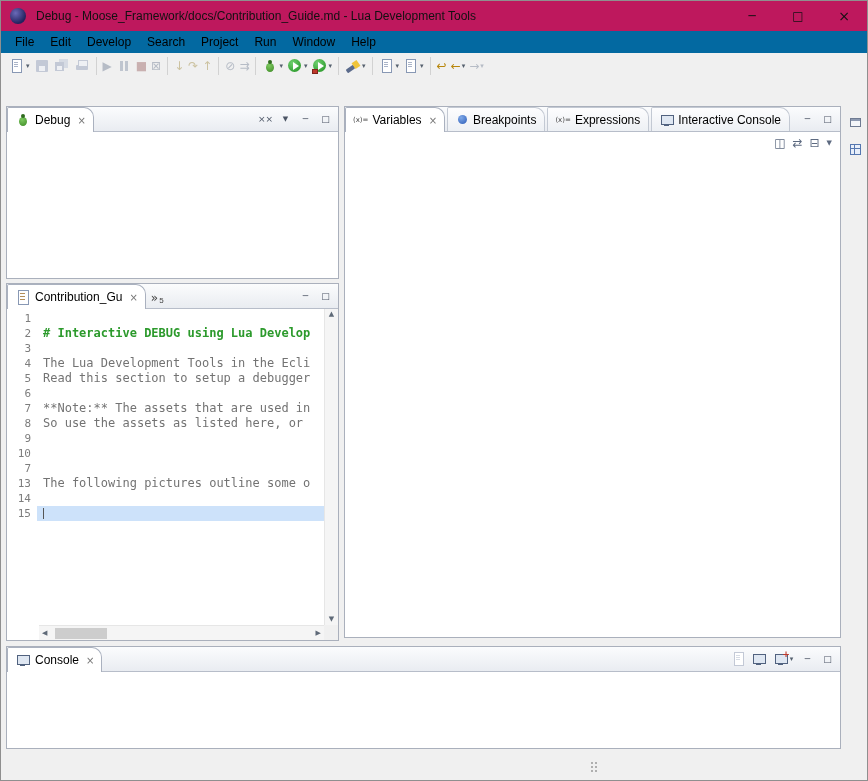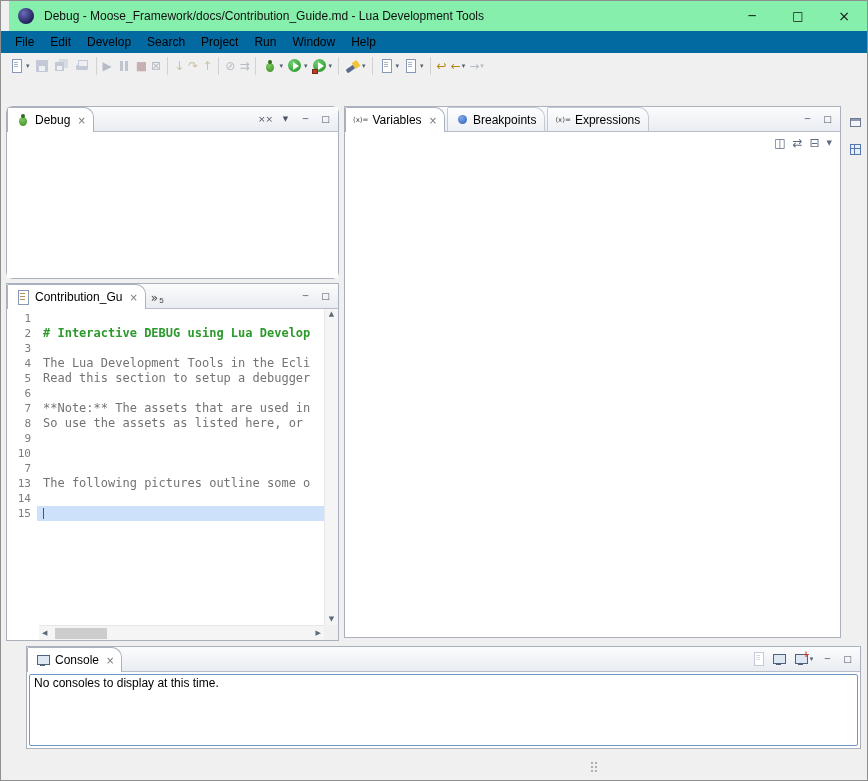--- a/index.html
+++ b/index.html
@@ -6,21 +6,21 @@
   html,body { background:#c8c8c8; }
   .window {
     position:relative; width:868px; height:781px;
     background:#f0f0f0; border:1px solid #8f8f8f;
     font-family:"Liberation Sans", sans-serif; font-size:12px; color:#000;
     overflow:hidden;
   }
   .glyph { font-family:"DejaVu Sans","Liberation Sans",sans-serif; }
 
   
-  .titlebar { position:absolute; top:0; left:0; right:0; height:30px; background:#86efac; display:flex; align-items:center;margin-left:8px; }
+  .titlebar { position:absolute; top:0; left:0; right:0; height:30px; background:#be185d; display:flex; align-items:center; }
   .app-icon { width:16px; height:16px; margin-left:9px; border-radius:50%;
     background:radial-gradient(circle at 35% 32%, #6a6ab8 0%, #22225e 70%); flex:0 0 auto; }
   .title-text { margin-left:10px; font-size:12px; color:#111; white-space:nowrap; }
   .win-controls { margin-left:auto; display:flex; height:100%; }
   .win-btn { width:46px; height:100%; display:flex; align-items:center; justify-content:center; font-size:12px; color:#111; }
 
   
   .menubar { position:absolute; top:30px; left:0; right:0; height:22px; display:flex; align-items:center; padding-left:6px; background:#0369a1; }
   .menu-item { padding:3px 8px; }
 
@@ -89,24 +89,24 @@
     background:linear-gradient(#fdfdfe, #edf0f4); margin-right:2px; white-space:nowrap; }
   .tab.active { background:#fff; border-color:#aab1bf; height:25px; margin-bottom:-1px; z-index:2; }
   .tab-label { padding-right:1px; }
   .tab-close { font-size:10px; color:#777; margin-left:2px; }
   .tab-overflow { display:flex; align-items:flex-end; padding:0 5px 3px 3px; color:#444; font-size:12px; }
   .ovf-count { font-size:8px; margin-left:1px; }
   .pbtns { margin-left:auto; display:flex; align-items:center; gap:3px; padding:0 4px 4px 0; }
   .pbtn { width:17px; height:16px; display:flex; align-items:center; justify-content:center; color:#4c5565; font-size:9px; }
   .panel-content { position:absolute; top:25px; left:0; right:0; bottom:0; background:#fff; }
 
-  .debug-panel   { left:5px;  top:105px; width:333px; height:173px;border-radius:7px; }
+  .debug-panel   { left:5px;  top:105px; width:333px; height:173px; }
   .editor-panel  { left:5px;  top:282px; width:333px; height:358px; }
   .vars-panel    { left:343px; top:105px; width:497px; height:532px; }
-  .console-panel { left:5px;  top:645px; width:835px; height:103px;margin-left:20px; }
+  .console-panel { left:5px;  top:645px; width:835px; height:103px; }
 
   
   .viewtoolbar { position:absolute; top:25px; left:0; right:0; height:22px; display:flex; align-items:center; justify-content:flex-end; gap:7px; padding-right:8px; background:#fff; }
   .vtbtn { color:#5d6a80; font-size:12px; display:flex; align-items:center; }
   .vars-content { top:47px; }
 
   
   .editor-body { position:absolute; top:25px; left:0; right:0; bottom:0; background:#fff; }
   .lines { position:absolute; top:2px; left:0; right:14px; bottom:15px; overflow:hidden; }
   .eline { display:flex; height:15px; line-height:15px; font-family:"DejaVu Sans Mono", monospace; font-size:12px; }
@@ -275,20 +275,24 @@
         <span class="tab-label">Variables</span>
         <span class="tab-close glyph">×</span>
       </div>
       <div class="tab">
         <span class="ic ic-dot" style="width:14px"></span>
         <span class="tab-label">Breakpoints</span>
       </div>
       <div class="tab">
         <span class="mini-var glyph">(x)=</span>
         <span class="tab-label">Expressions</span>
+      </div>
+      <div class="tab">
+        <span class="ic ic-con" style="width:15px"></span>
+        <span class="tab-label">Interactive Console</span>
       </div>
       <div class="pbtns">
         <span class="pbtn glyph">─</span>
         <span class="pbtn glyph">□</span>
       </div>
     </div>
     <div class="viewtoolbar">
       <span class="vtbtn glyph">◫</span>
       <span class="vtbtn glyph">⇄</span>
       <span class="vtbtn glyph">⊟</span>
@@ -402,25 +406,20 @@
         <span class="pbtn" style="width:26px">
             <span class="ic ic-con">
               <span class="plusmark glyph">+</span>
             </span>
             <span class="dd glyph">▾</span>
           </span>
         <span class="pbtn glyph">─</span>
         <span class="pbtn glyph">□</span>
       </div>
     </div>
-    <div class="console-body">
-      <div class="console-box">
-        <span>No consoles to display at this time.</span>
-      </div>
-    </div>
   </div>
 
   <div class="rail">
     <span class="rbtn">
         <span class="ic-restore"></span>
       </span>
     <span class="rbtn">
         <span class="ic-grid"></span>
       </span>
   </div>

